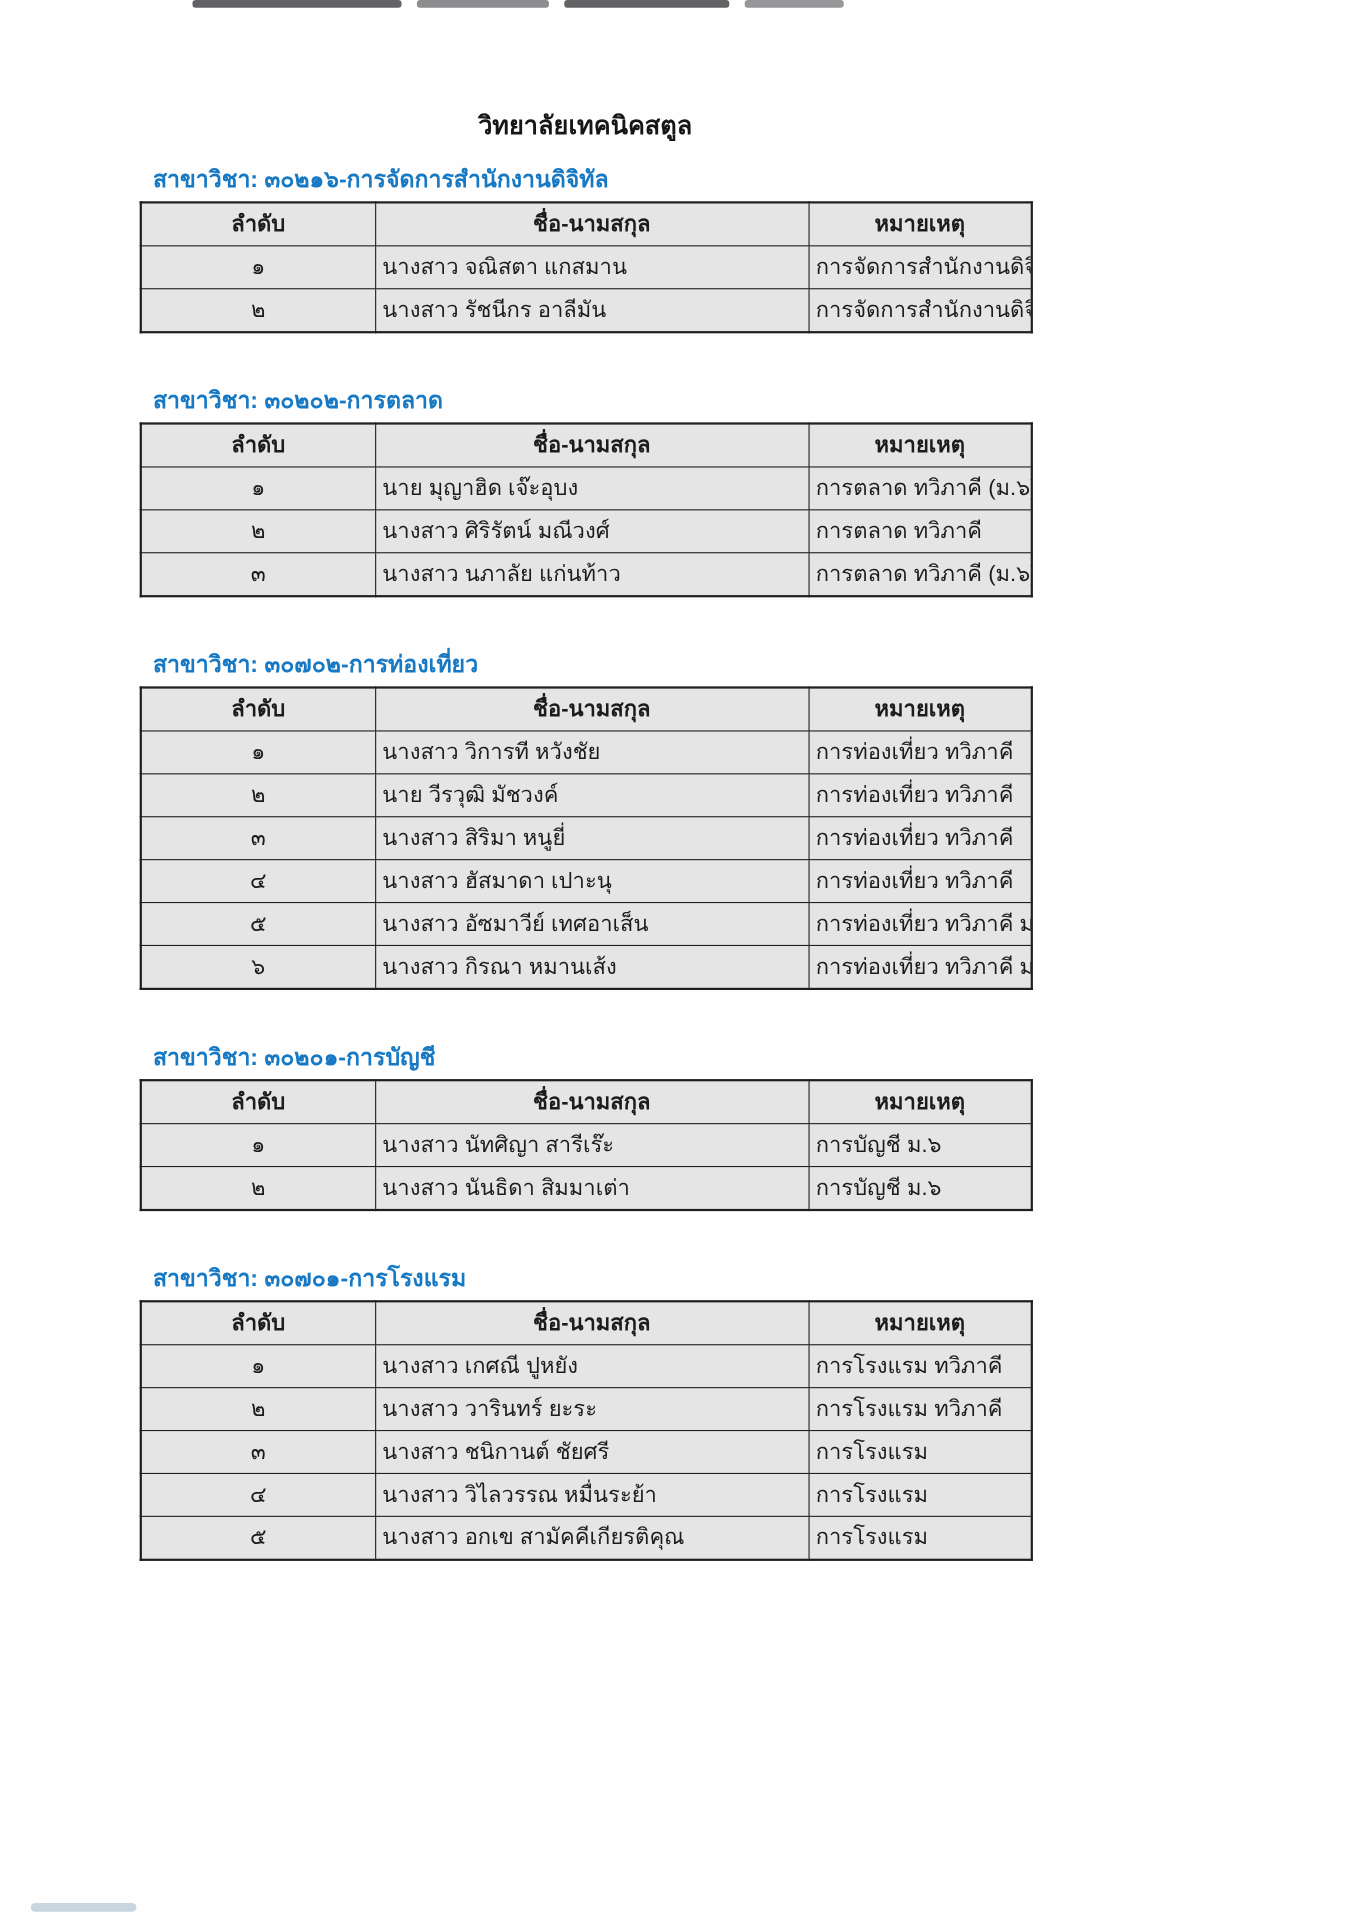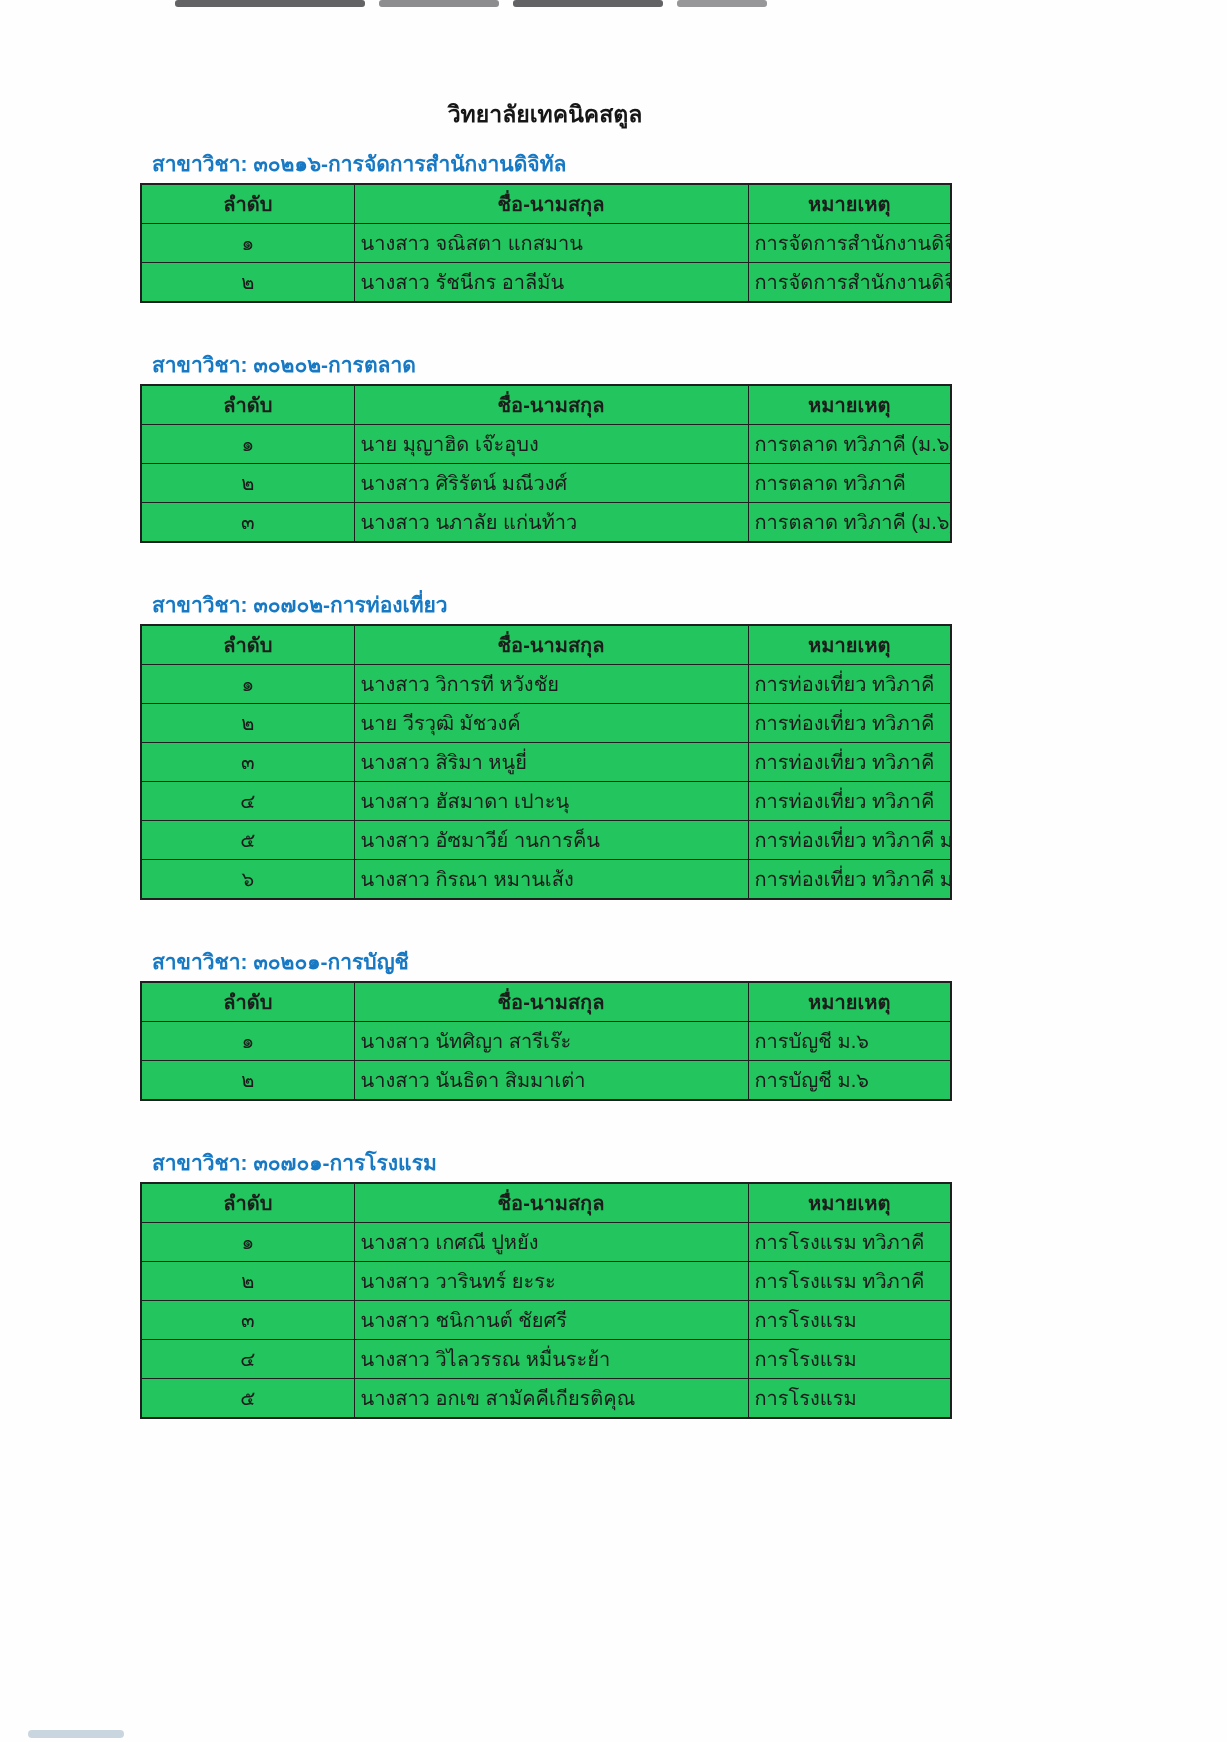--- a/index.html
+++ b/index.html
@@ -39,21 +39,21 @@
     position: absolute;
     left: 28px; bottom: 4px;
     width: 96px; height: 8px;
     background: #9fb4c4;
     opacity: .55;
     border-radius: 4px;
   }
 
   .content {
     position: absolute;
-    left: 140px;
+    left: 127px;
     top: 94px;
     width: 810px;
   }
 
   .doc-header {
     text-align: center;
     font-weight: bold;
     font-size: 23px;
     line-height: 40px;
     color: #161616;
@@ -67,21 +67,21 @@
     font-size: 21px;
     font-weight: bold;
     color: #1779c4;
     line-height: 27px;
   }
 
   table.roster {
     border-collapse: collapse;
     width: 810px;
     table-layout: fixed;
-    background: #22c55e;
+    background: #e5e5e5;
   }
   table.roster th, table.roster td {
     border: 1.6px solid #1f1f1f;
     height: 38px;
     padding: 0 6px;
     font-size: 20px;
     line-height: 1.15;
     vertical-align: middle;
     overflow: hidden;
     white-space: nowrap;
@@ -214,21 +214,21 @@
   </tr>
 
   <tr>
     <td class="col-no">๔</td>
     <td class="col-name">นางสาว ฮัสมาดา เปาะนุ</td>
     <td class="col-remark">การท่องเที่ยว ทวิภาคี</td>
   </tr>
 
   <tr>
     <td class="col-no">๕</td>
-    <td class="col-name">นางสาว อัซมาวีย์ านการค็น</td>
+    <td class="col-name">นางสาว อัซมาวีย์ เทศอาเส็น</td>
     <td class="col-remark">การท่องเที่ยว ทวิภาคี ม.๖</td>
   </tr>
 
   <tr>
     <td class="col-no">๖</td>
     <td class="col-name">นางสาว กิรณา หมานเส้ง</td>
     <td class="col-remark">การท่องเที่ยว ทวิภาคี ม.๖</td>
   </tr>
 </tbody>
     </table>

